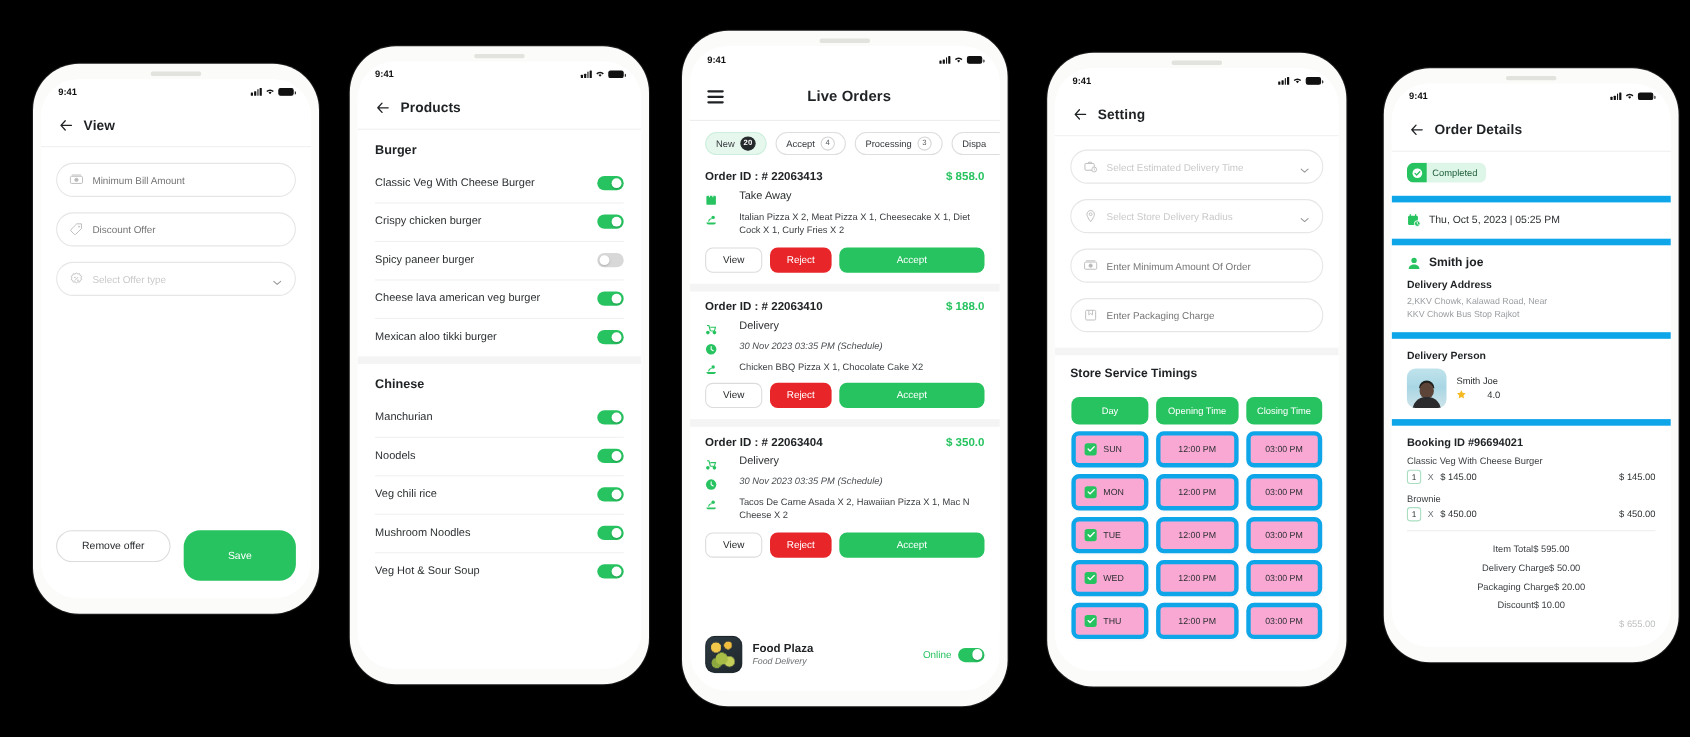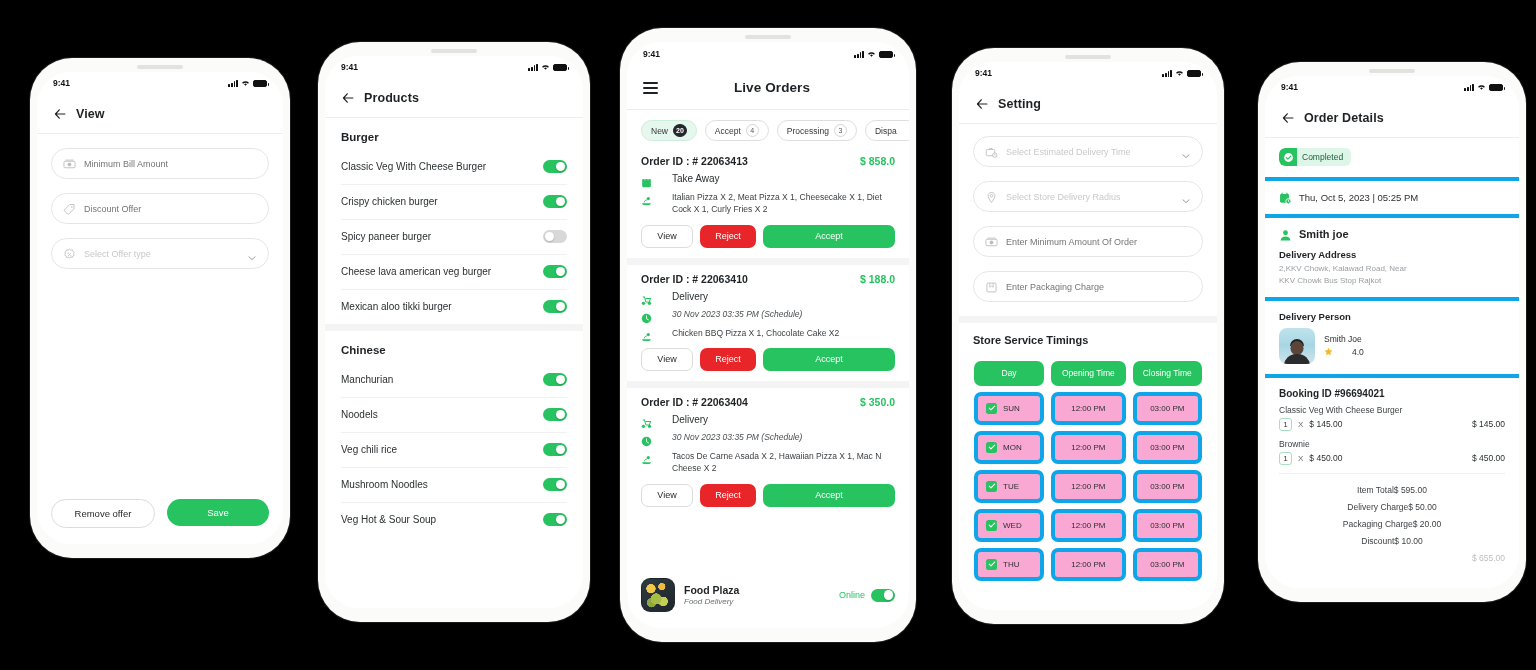--- a/index.html
+++ b/index.html
@@ -124,21 +124,21 @@
   }
   .btn-outline {
     flex: 1 1 0; height: 29px; border-radius: 15px;
     border: 1px solid #dcdcdc; background: #fff;
     font-size: 9.5px; color: #26292b; font-weight: normal;
     display: flex; align-items: center; justify-content: center;
     cursor: pointer;
     text-align: right;
   }
   .btn-green {
-    flex: 1 1 0; height: 27px; border-radius: 15px; border: none;
+    flex: 1 1 0; height: 46px; border-radius: 15px; border: none;
     background: #27c360; color: #fff; font-size: 9.5px;
     display: flex; align-items: center; justify-content: center;
     cursor: pointer;
   }
 
   
   .sec-head {
     font-size: 11.5px; font-weight: bold; color: #1f2224;
     padding: 13px 16px 7px 16px;
   }
@@ -244,21 +244,21 @@
   }
   .tt td.daycell { text-align: left; padding-left: 8px; }
   .daywrap { display: flex; align-items: center; gap: 6px; }
   .cbox {
     width: 11px; height: 11px; border-radius: 2.5px; background: #27c360;
     flex: 0 0 auto; position: relative; cursor: pointer;
   }
   .cbox svg { position: absolute; top: 1.5px; left: 1.5px; }
 
   
-  .od-block { padding: 10px 14px; border-bottom: 4px solid #0ea5e9; }
+  .od-block { padding: 10px 14px; border-bottom: 6px solid #0ea5e9; }
   .badge-completed {
     display: inline-flex; align-items: center; gap: 5px;
     background: #ddf6e8; border-radius: 6px; padding: 0 8px 0 0;
     height: 18px; overflow: hidden;
   }
   .badge-completed .ic {
     width: 18px; height: 18px; background: #27c360;
     display: flex; align-items: center; justify-content: center;
     border-radius: 6px 0 0 6px; flex: 0 0 auto;
   }

